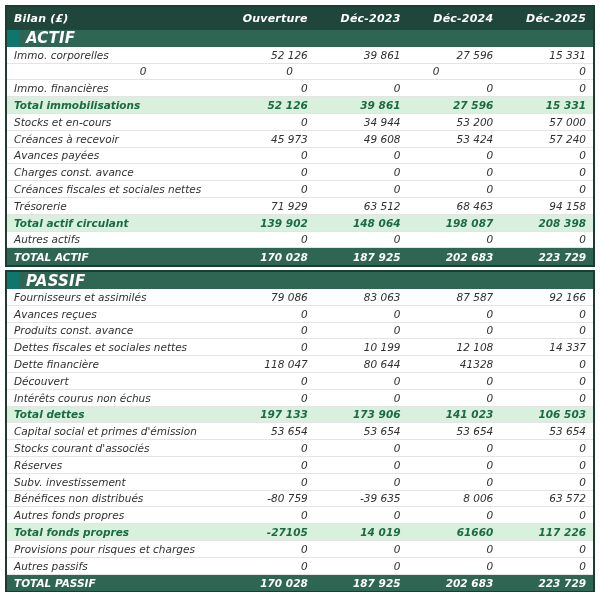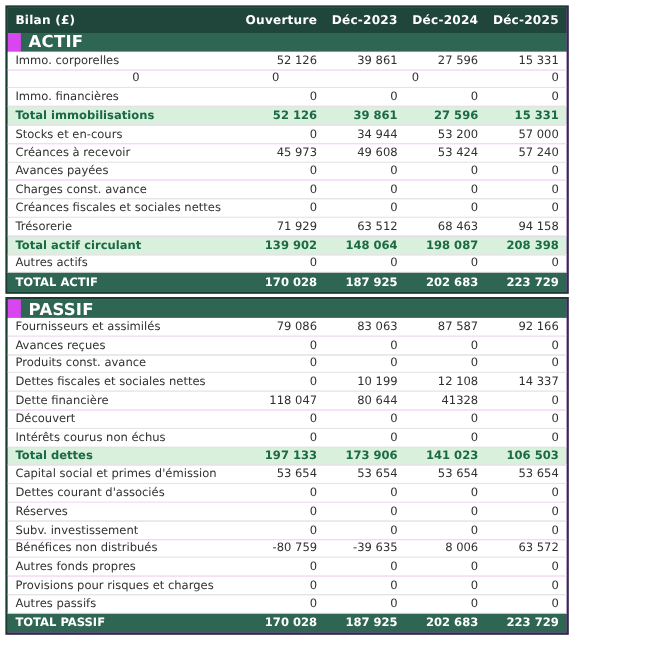--- a/index.html
+++ b/index.html
@@ -9,21 +9,21 @@
     --c-subtotal-text:#1a6a46;
     --c-row-border:#e4e4e4;
     --c-outer:#1a3c31;
     --c-text:#303030;
     --c-white:#ffffff;
   }
   *{margin:0;padding:0;box-sizing:border-box;}
   html,body{width:600px;height:592px;background:#ffffff;overflow:hidden;
     font-family:"DejaVu Sans","Liberation Sans",sans-serif;}
   .page{width:600px;height:592px;padding:5px;background:#ffffff;}
-  .card{width:512px;border:2px solid var(--c-outer);background:#d946ef;}
+  .card{width:590px;border:2px solid var(--c-outer);background:#0f766e;font-style:italic;}
   .gap{height:3px;}
   .header-row{display:flex;height:23px;background:var(--c-header);align-items:center;}
   .hcell{color:var(--c-white);font-weight:bold;font-size:11px;letter-spacing:.2px;}
   .hcell.title{flex:0 0 215px;padding-left:7px;text-align:left;}
   .hcell.num{flex:1;text-align:right;padding-right:7px;}
   .band{height:16.8px;background:var(--c-band);color:var(--c-white);
     font-weight:bold;font-size:15px;display:flex;align-items:center;
     padding-left:7px;letter-spacing:.2px;margin-left:12px;}
   .row{display:flex;height:16.8px;align-items:center;background:#ffffff;
     border-bottom:1px solid var(--c-row-border);}
@@ -205,21 +205,21 @@
           <div class="cell num">106 503</div>
         </div>
         <div class="row normal">
           <div class="cell label">Capital social et primes d'émission</div>
           <div class="cell num">53 654</div>
           <div class="cell num">53 654</div>
           <div class="cell num">53 654</div>
           <div class="cell num">53 654</div>
         </div>
         <div class="row normal">
-          <div class="cell label">Dettes courant d'associés</div>
+          <div class="cell label">Stocks courant d'associés</div>
           <div class="cell num">0</div>
           <div class="cell num">0</div>
           <div class="cell num">0</div>
           <div class="cell num">0</div>
         </div>
         <div class="row normal">
           <div class="cell label">Réserves</div>
           <div class="cell num">0</div>
           <div class="cell num">0</div>
           <div class="cell num">0</div>
@@ -238,20 +238,27 @@
           <div class="cell num">-39 635</div>
           <div class="cell num">8 006</div>
           <div class="cell num">63 572</div>
         </div>
         <div class="row normal">
           <div class="cell label">Autres fonds propres</div>
           <div class="cell num">0</div>
           <div class="cell num">0</div>
           <div class="cell num">0</div>
           <div class="cell num">0</div>
+        </div>
+        <div class="row subtotal">
+          <div class="cell label">Total fonds propres</div>
+          <div class="cell num">-27105</div>
+          <div class="cell num">14 019</div>
+          <div class="cell num">61660</div>
+          <div class="cell num">117 226</div>
         </div>
         <div class="row normal">
           <div class="cell label">Provisions pour risques et charges</div>
           <div class="cell num">0</div>
           <div class="cell num">0</div>
           <div class="cell num">0</div>
           <div class="cell num">0</div>
         </div>
         <div class="row normal">
           <div class="cell label">Autres passifs</div>

